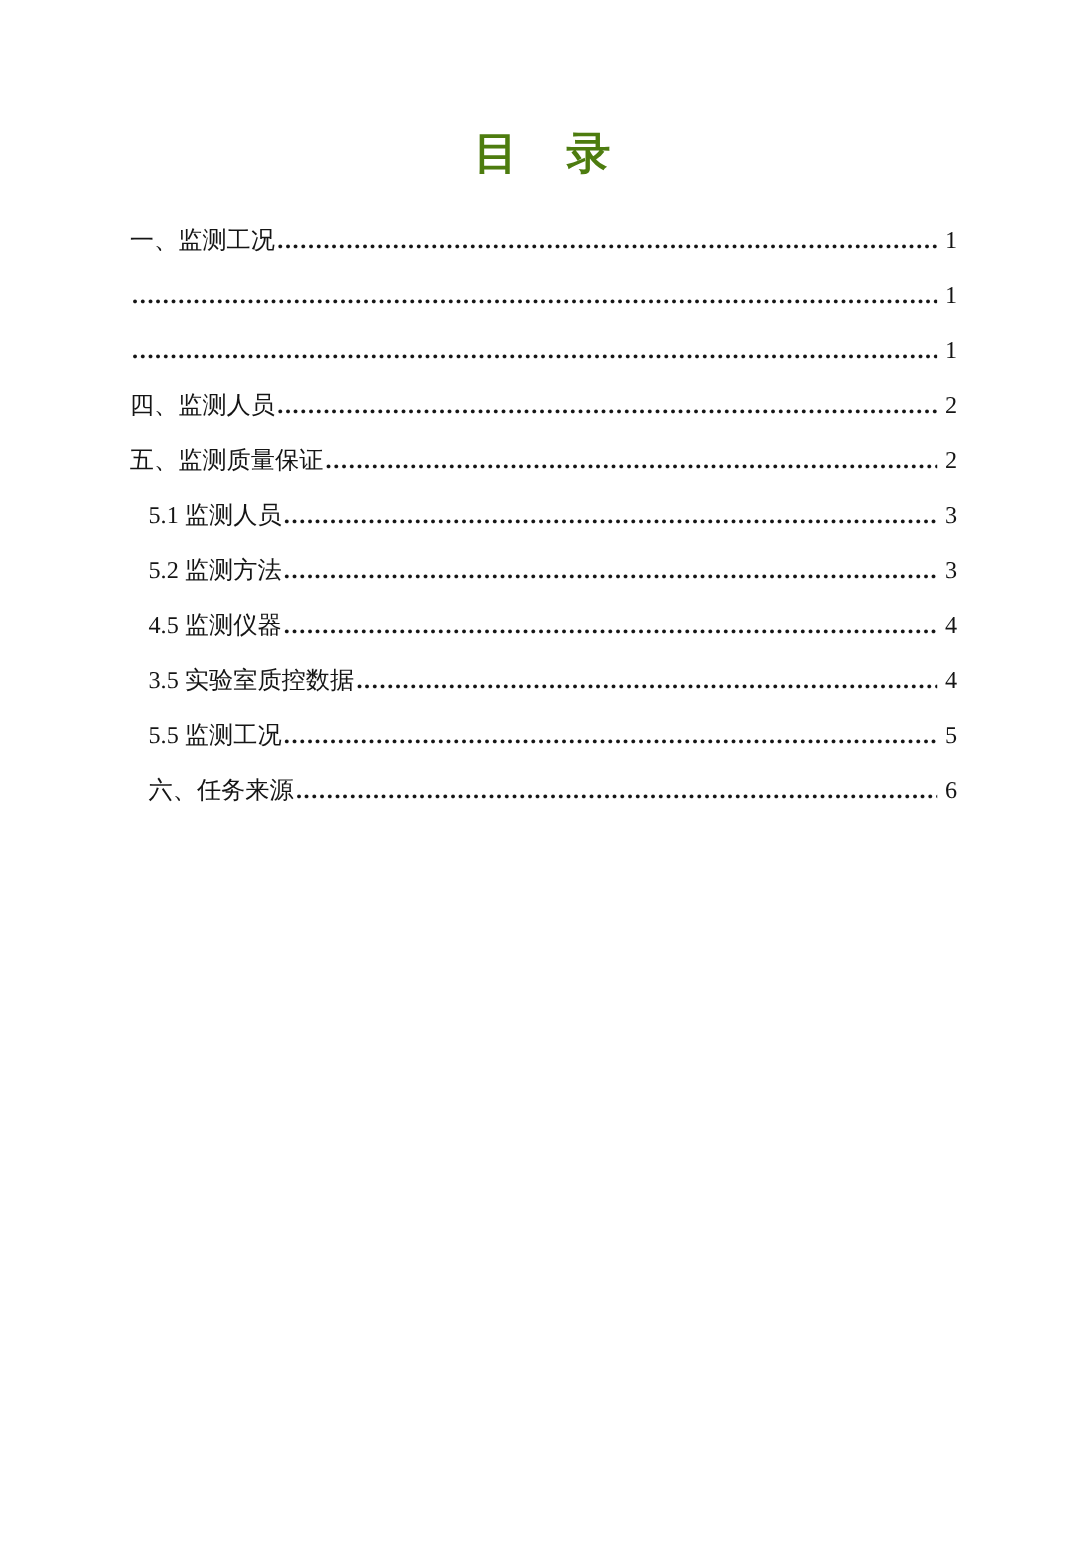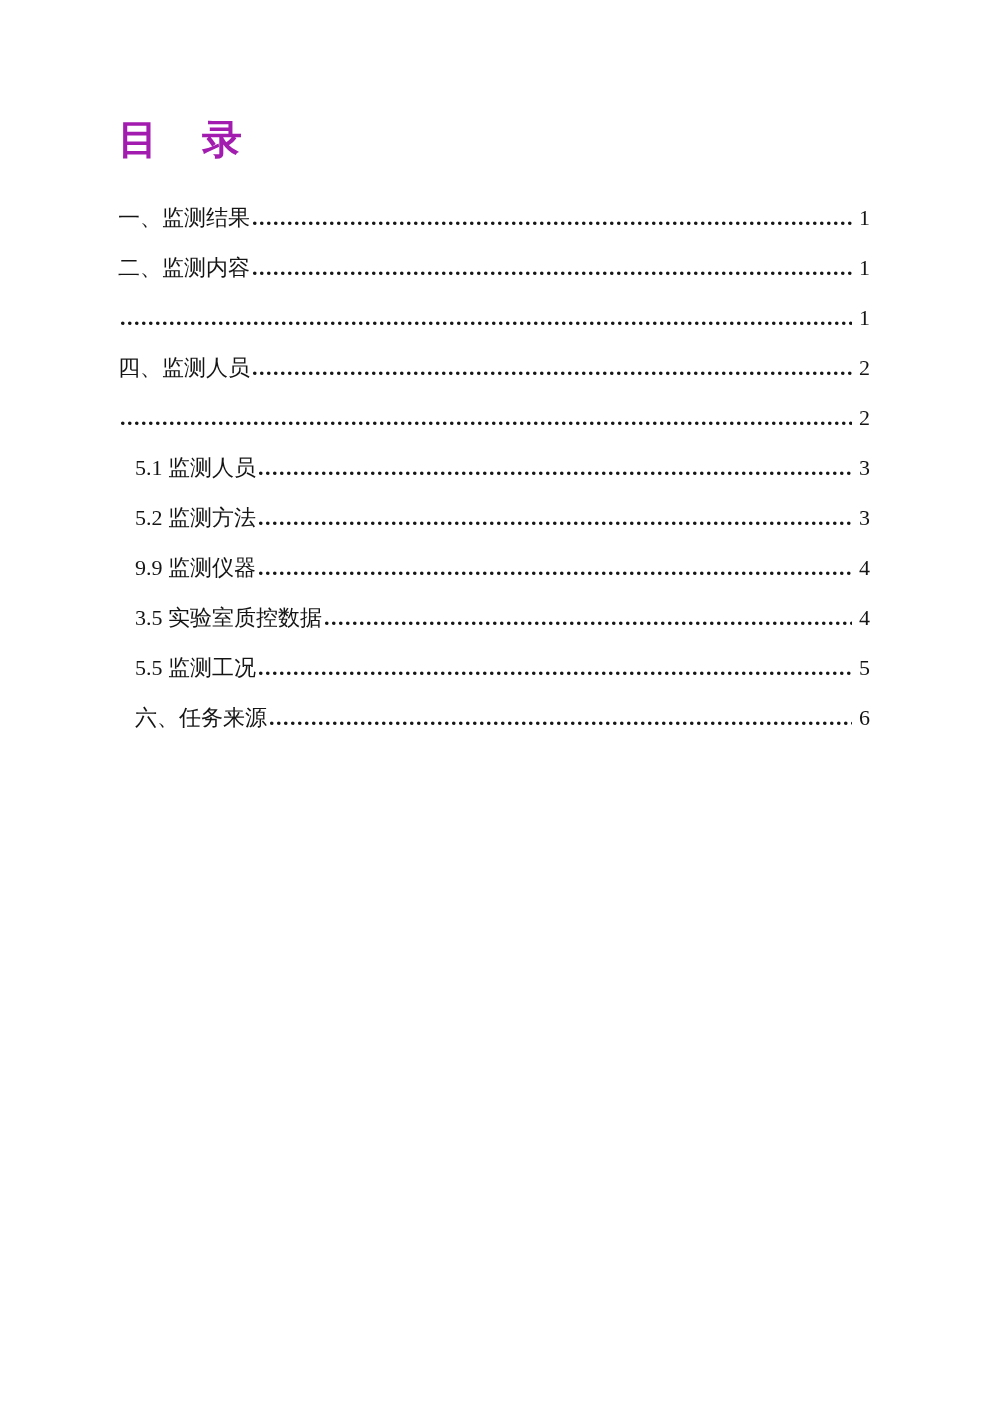--- a/index.html
+++ b/index.html
@@ -17,21 +17,22 @@
     box-sizing: border-box;
     width: 992px;
     min-height: 1403px;
     padding: 112px 122px 60px 118px;
     background: #ffffff;
   }
   .doc-title {
     margin: 0 0 26px 0;
     font-size: 40px;
     font-weight: 700;
-    color: #a21caf;
+    text-align: center;
+    color: #4d7c0f;
     letter-spacing: 2px;
   }
   .toc {
     width: 100%;
   }
   .toc-entry {
     display: flex;
     align-items: baseline;
     height: 50px;
     line-height: 50px;
@@ -63,61 +64,61 @@
   }
 </style>
 </head>
 <body>
 
 <div class="page">
   <h1 class="doc-title">目　录</h1>
 
   <div class="toc">
   <div class="toc-entry level-1">
-    <span class="toc-label">一、监测结果</span>
+    <span class="toc-label">一、监测工况</span>
     <span class="toc-leader" aria-hidden="true">....................................................................................................................................................................................................................................................................</span>
     <span class="toc-page">1</span>
   </div>
 
   <div class="toc-entry level-1">
-    <span class="toc-label">二、监测内容</span>
     <span class="toc-leader" aria-hidden="true">....................................................................................................................................................................................................................................................................</span>
     <span class="toc-page">1</span>
   </div>
 
   <div class="toc-entry level-1">
     <span class="toc-leader" aria-hidden="true">....................................................................................................................................................................................................................................................................</span>
     <span class="toc-page">1</span>
   </div>
 
   <div class="toc-entry level-1">
     <span class="toc-label">四、监测人员</span>
     <span class="toc-leader" aria-hidden="true">....................................................................................................................................................................................................................................................................</span>
     <span class="toc-page">2</span>
   </div>
 
   <div class="toc-entry level-1">
+    <span class="toc-label">五、监测质量保证</span>
     <span class="toc-leader" aria-hidden="true">....................................................................................................................................................................................................................................................................</span>
     <span class="toc-page">2</span>
   </div>
 
   <div class="toc-entry level-2">
     <span class="toc-label">5.1 监测人员</span>
     <span class="toc-leader" aria-hidden="true">....................................................................................................................................................................................................................................................................</span>
     <span class="toc-page">3</span>
   </div>
 
   <div class="toc-entry level-2">
     <span class="toc-label">5.2 监测方法</span>
     <span class="toc-leader" aria-hidden="true">....................................................................................................................................................................................................................................................................</span>
     <span class="toc-page">3</span>
   </div>
 
   <div class="toc-entry level-2">
-    <span class="toc-label">9.9 监测仪器</span>
+    <span class="toc-label">4.5 监测仪器</span>
     <span class="toc-leader" aria-hidden="true">....................................................................................................................................................................................................................................................................</span>
     <span class="toc-page">4</span>
   </div>
 
   <div class="toc-entry level-2">
     <span class="toc-label">3.5 实验室质控数据</span>
     <span class="toc-leader" aria-hidden="true">....................................................................................................................................................................................................................................................................</span>
     <span class="toc-page">4</span>
   </div>
 

